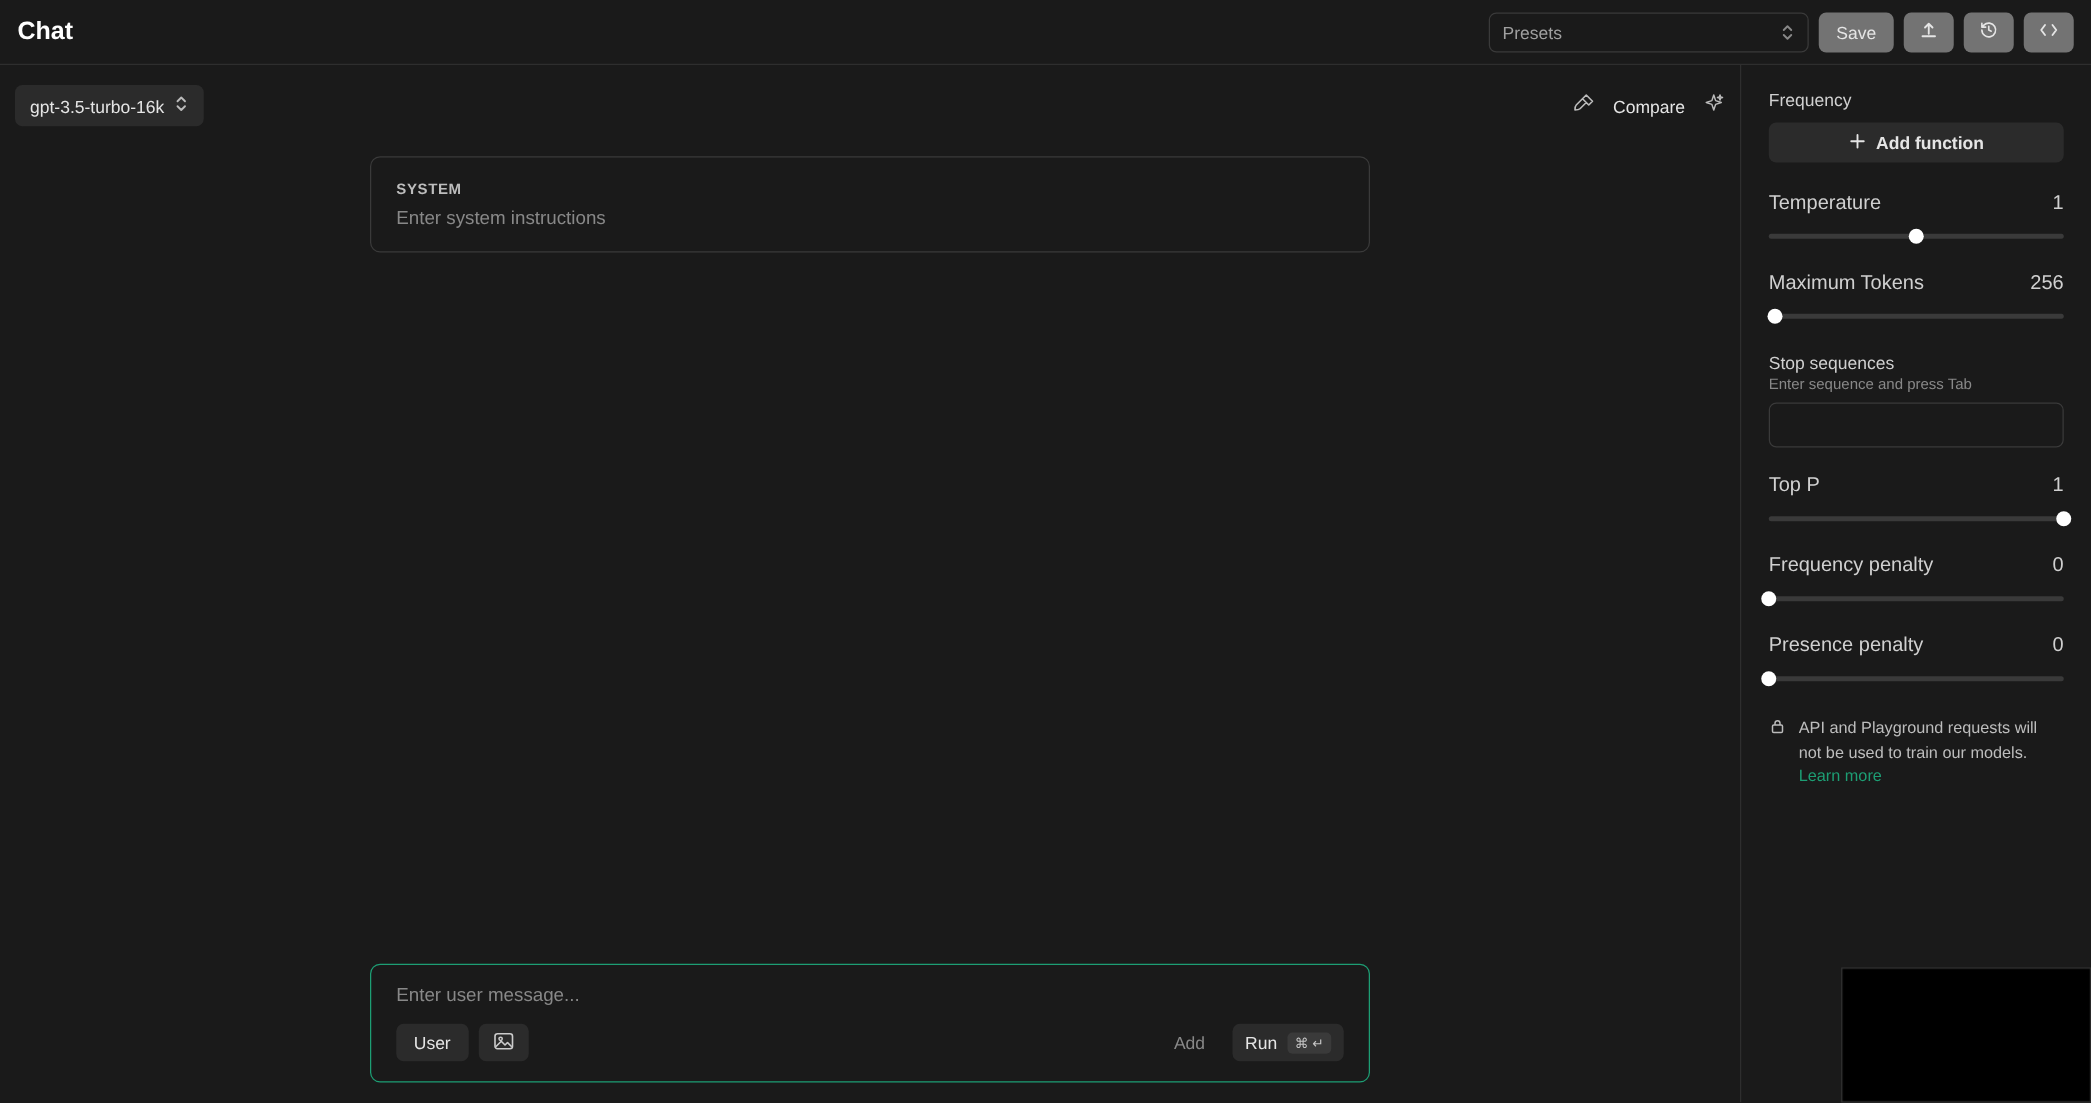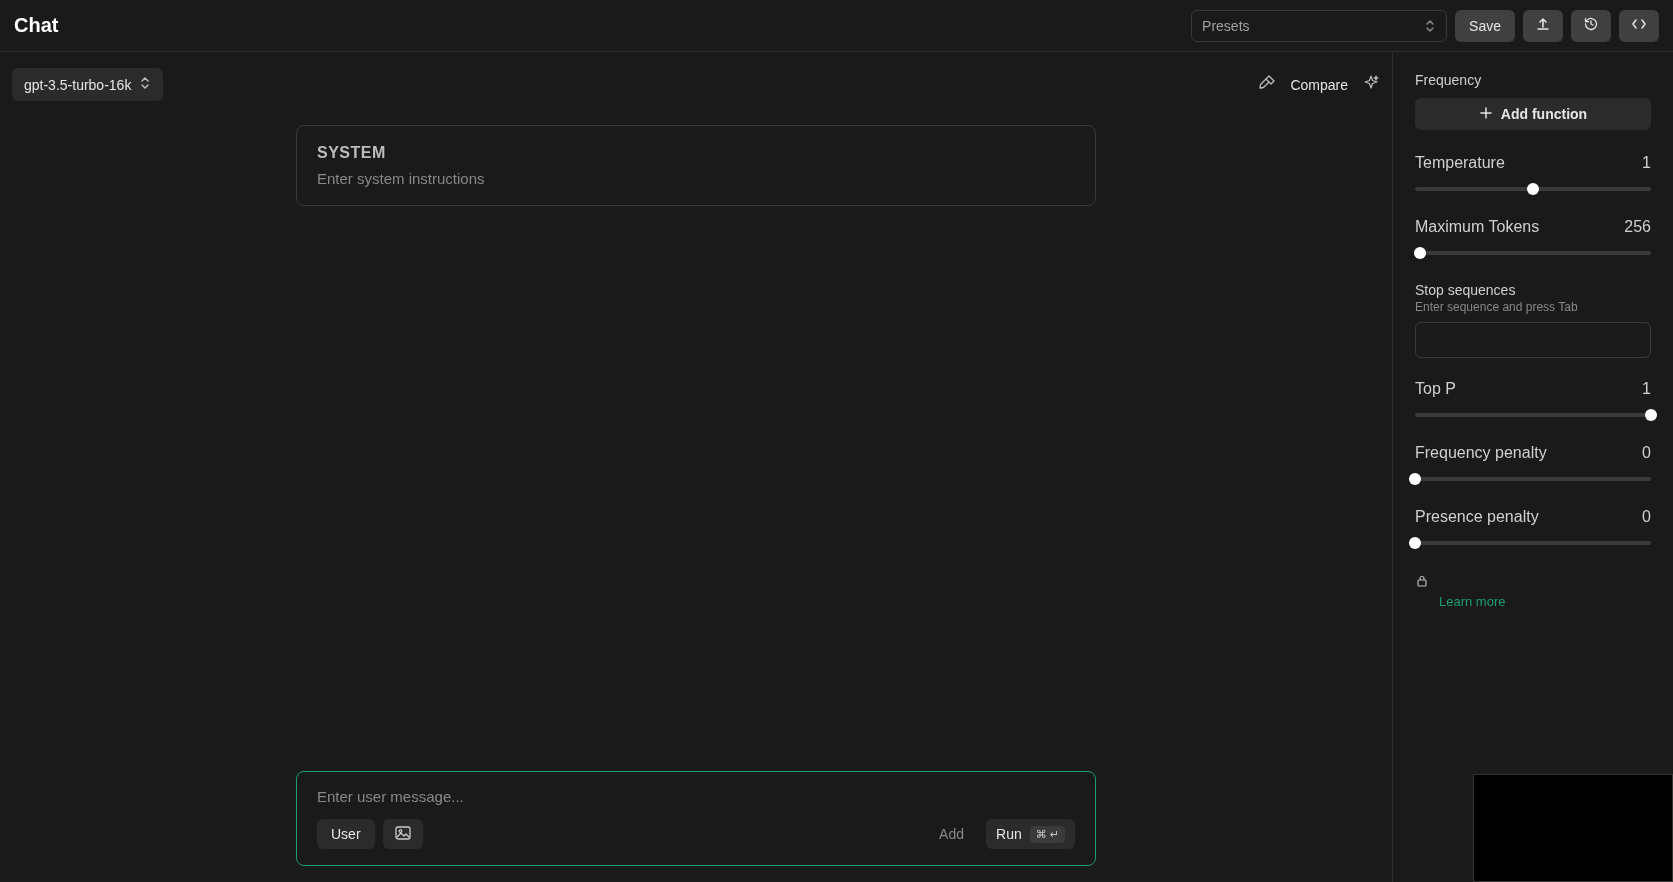--- a/index.html
+++ b/index.html
@@ -44,21 +44,21 @@
   padding: 0 10px;
   display: flex;
   align-items: center;
   justify-content: space-between;
   cursor: pointer;
 }
 .btn {
   height: 32px;
   padding: 0 14px;
   border-radius: 6px;
-  background: #404040;
+  background: #737373;
   color: #e5e5e5;
   border: none;
   cursor: pointer;
   display: flex;
   align-items: center;
   justify-content: center;
   font-size: 14px;
 }
 .icon-btn {
   width: 40px;
@@ -102,21 +102,21 @@
   font-size: 14px;
 }
 .system-box {
   margin: 24px auto 0;
   width: 800px;
   border: 1px solid #3a3a3a;
   border-radius: 8px;
   padding: 18px 20px;
 }
 .system-label {
-  font-size: 16px;
+  font-size: 12px;
   font-weight: 700;
   letter-spacing: 0.5px;
   color: #bdbdbd;
   margin-bottom: 8px;
 }
 .system-input {
   width: 100%;
   background: transparent;
   border: none;
   color: #ffffff;
@@ -445,20 +445,21 @@
     </div>
 
     <div class="notice">
       <span class="lock-icon">
         <svg width="14" height="14" viewBox="0 0 14 14" fill="none">
             <rect x="3" y="6" width="8" height="6" rx="1" stroke="#bbb" stroke-width="1.2"></rect>
             <path d="M5 6V4.5a2 2 0 0 1 4 0V6" stroke="#bbb" stroke-width="1.2"></path>
           </svg>
       </span>
       <div>
+        <span>API and Playground requests will not be used to train our models.</span>
         <br>
         <a href="#">Learn more</a>
       </div>
     </div>
   </div>
 </div>
 
 <div class="black-box"></div>
 
 </body></html>

